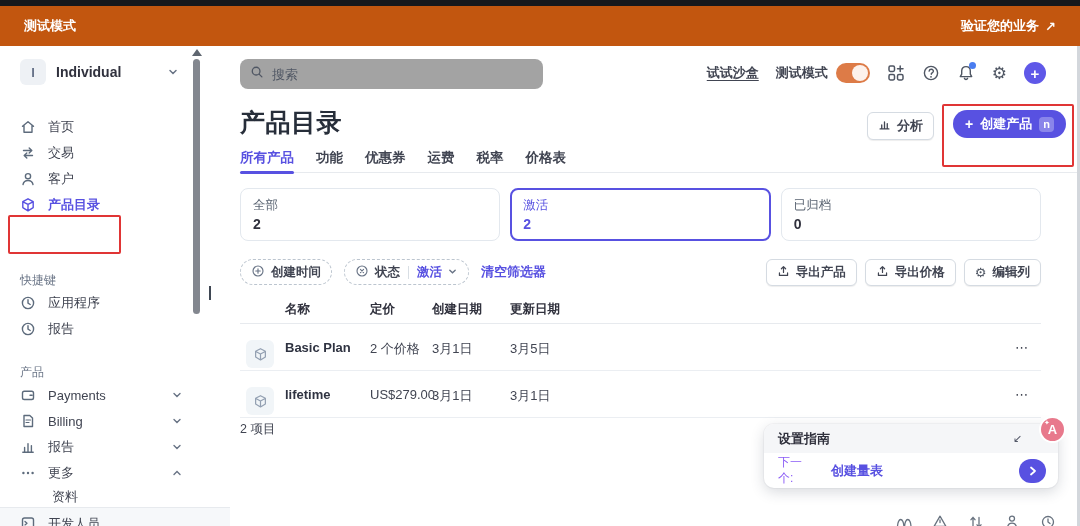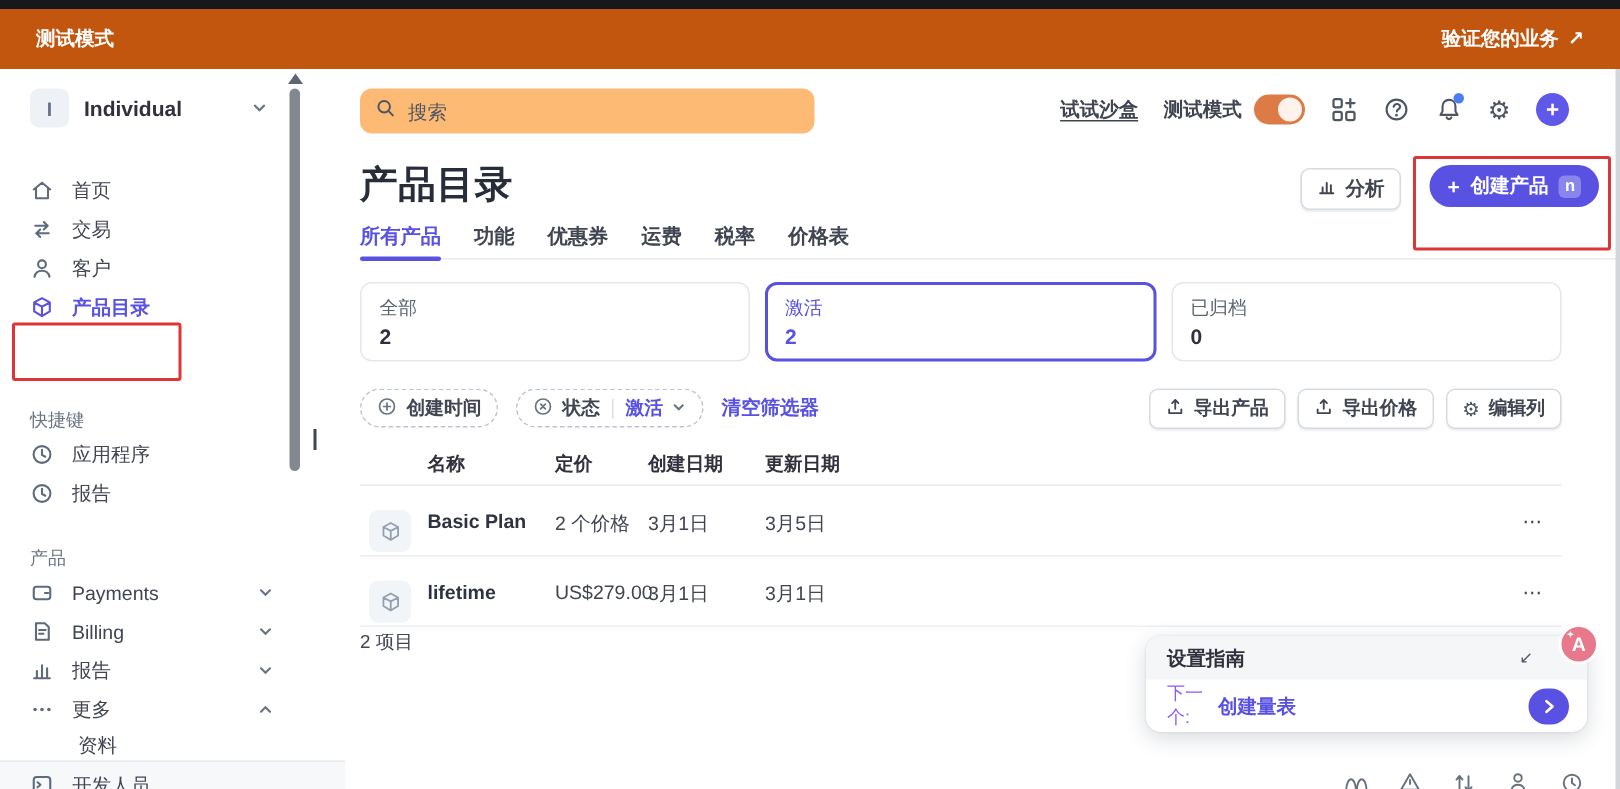--- a/index.html
+++ b/index.html
@@ -48,21 +48,21 @@
   .sb-thumb { position:absolute; left:193px; top:13px; width:7px; height:255px; background:#83878f; border-radius:4px; }
   .text-cursor { position:absolute; left:209px; top:240px; width:2px; height:14px; background:#3f4753; }
 
   
   .anno { position:absolute; border:2px solid #e03535; border-radius:2px; z-index:30; pointer-events:none; }
   .anno-sidebar { left:8px; top:169px; width:113px; height:39px; }
   .anno-create { right:6px; top:58px; width:132px; height:63px; }
 
   
   .main { position:relative; flex:1; height:480px; background:#fff; }
-  .search { position:absolute; left:10px; top:13px; width:303px; height:30px; background:#fdba74;
+  .search { position:absolute; left:10px; top:13px; width:303px; height:30px; background:#a3a3a3;
     border-radius:8px; display:flex; align-items:center; gap:8px; padding:0 10px; cursor:text; }
   .search input { border:none; background:transparent; outline:none; font-size:13px; color:#414552;
     width:100%; font-family:inherit; }
   .search input::placeholder { color:#4f5663; opacity:1; }
 
   .hdr-right { position:absolute; right:34px; top:11px; height:32px; display:flex; align-items:center; gap:17px; }
   .sandbox { font-size:13px; font-weight:600; color:#414552; text-decoration:underline; text-underline-offset:3px; cursor:pointer; }
   .mode-group { display:flex; align-items:center; gap:8px; }
   .mode-label { font-size:13px; font-weight:600; color:#414552; }
   .toggle { width:34px; height:20px; border-radius:10px; background:#dd7b47; position:relative; cursor:pointer; }
@@ -126,21 +126,21 @@
   .guide-head { height:29px; background:#f5f6f8; border-radius:10px 10px 0 0; display:flex; align-items:center;
     padding:0 14px; }
   .guide-title { font-size:13px; font-weight:700; color:#30313d; }
   .guide-collapse { margin-left:auto; margin-right:22px; font-size:11px; color:#545969; cursor:pointer; }
   .guide-badge { position:absolute; right:-8px; top:-8px; width:27px; height:27px; border-radius:50%;
     background:#e8798c; border:2px solid #fff; color:#fff; display:flex; align-items:center; justify-content:center;
     font-size:13px; font-weight:800; cursor:pointer; }
   .guide-badge .spark { position:absolute; left:3px; top:1px; font-size:7px; }
   .guide-body { height:35px; display:flex; align-items:center; padding:0 12px 0 14px; }
   .next-label { width:30px; font-size:12px; line-height:1.3; color:#8b5cf6; }
-  .next-action { margin-left:4px; font-size:13px; font-weight:600; color:#5851e1; cursor:pointer; }
+  .next-action { margin-left:23px; font-size:13px; font-weight:600; color:#5851e1; cursor:pointer; }
   .next-btn { margin-left:auto; width:27px; height:24px; border-radius:12px; background:#5851e1; color:#fff;
     display:flex; align-items:center; justify-content:center; font-size:13px; font-weight:800; cursor:pointer; }
 
   .bottom-icons { position:absolute; right:24px; top:467px; display:flex; gap:20px; }
   .bottom-icons svg { display:block; }
 
   .page-scrollbar { position:absolute; right:0; top:0; width:3px; height:480px; background:#d3d7dc; }
 </style>
 </head>
 <body>

